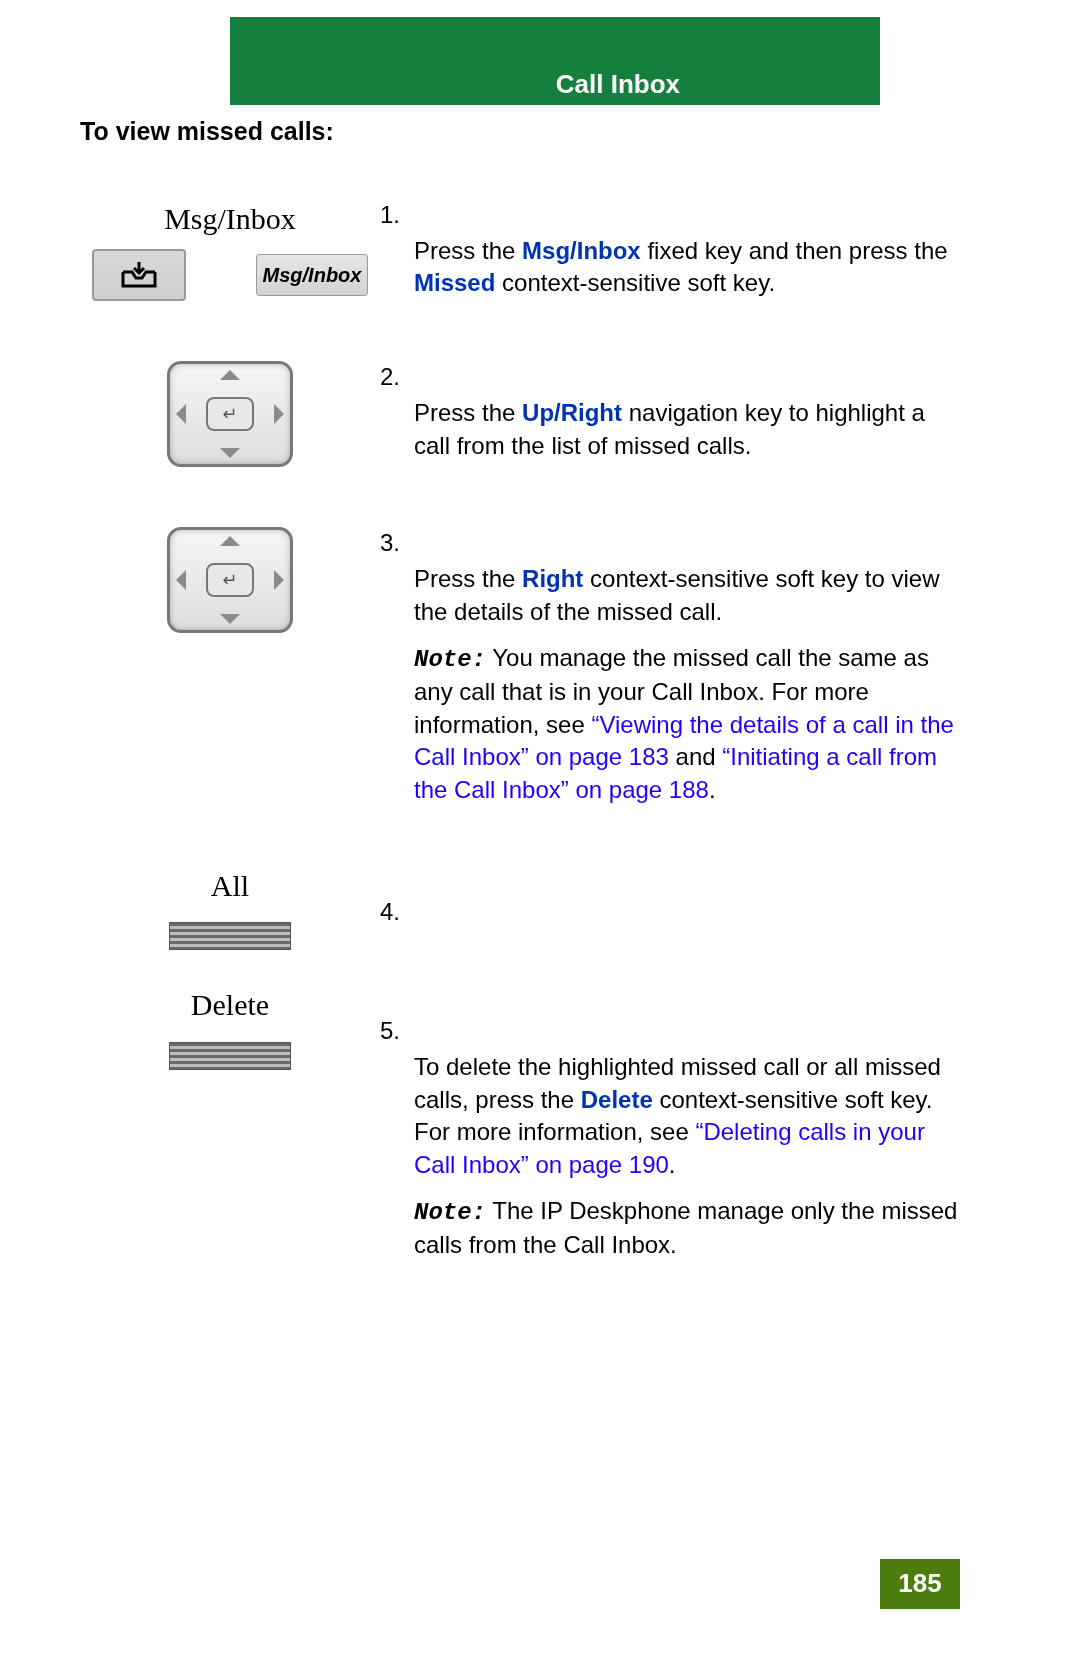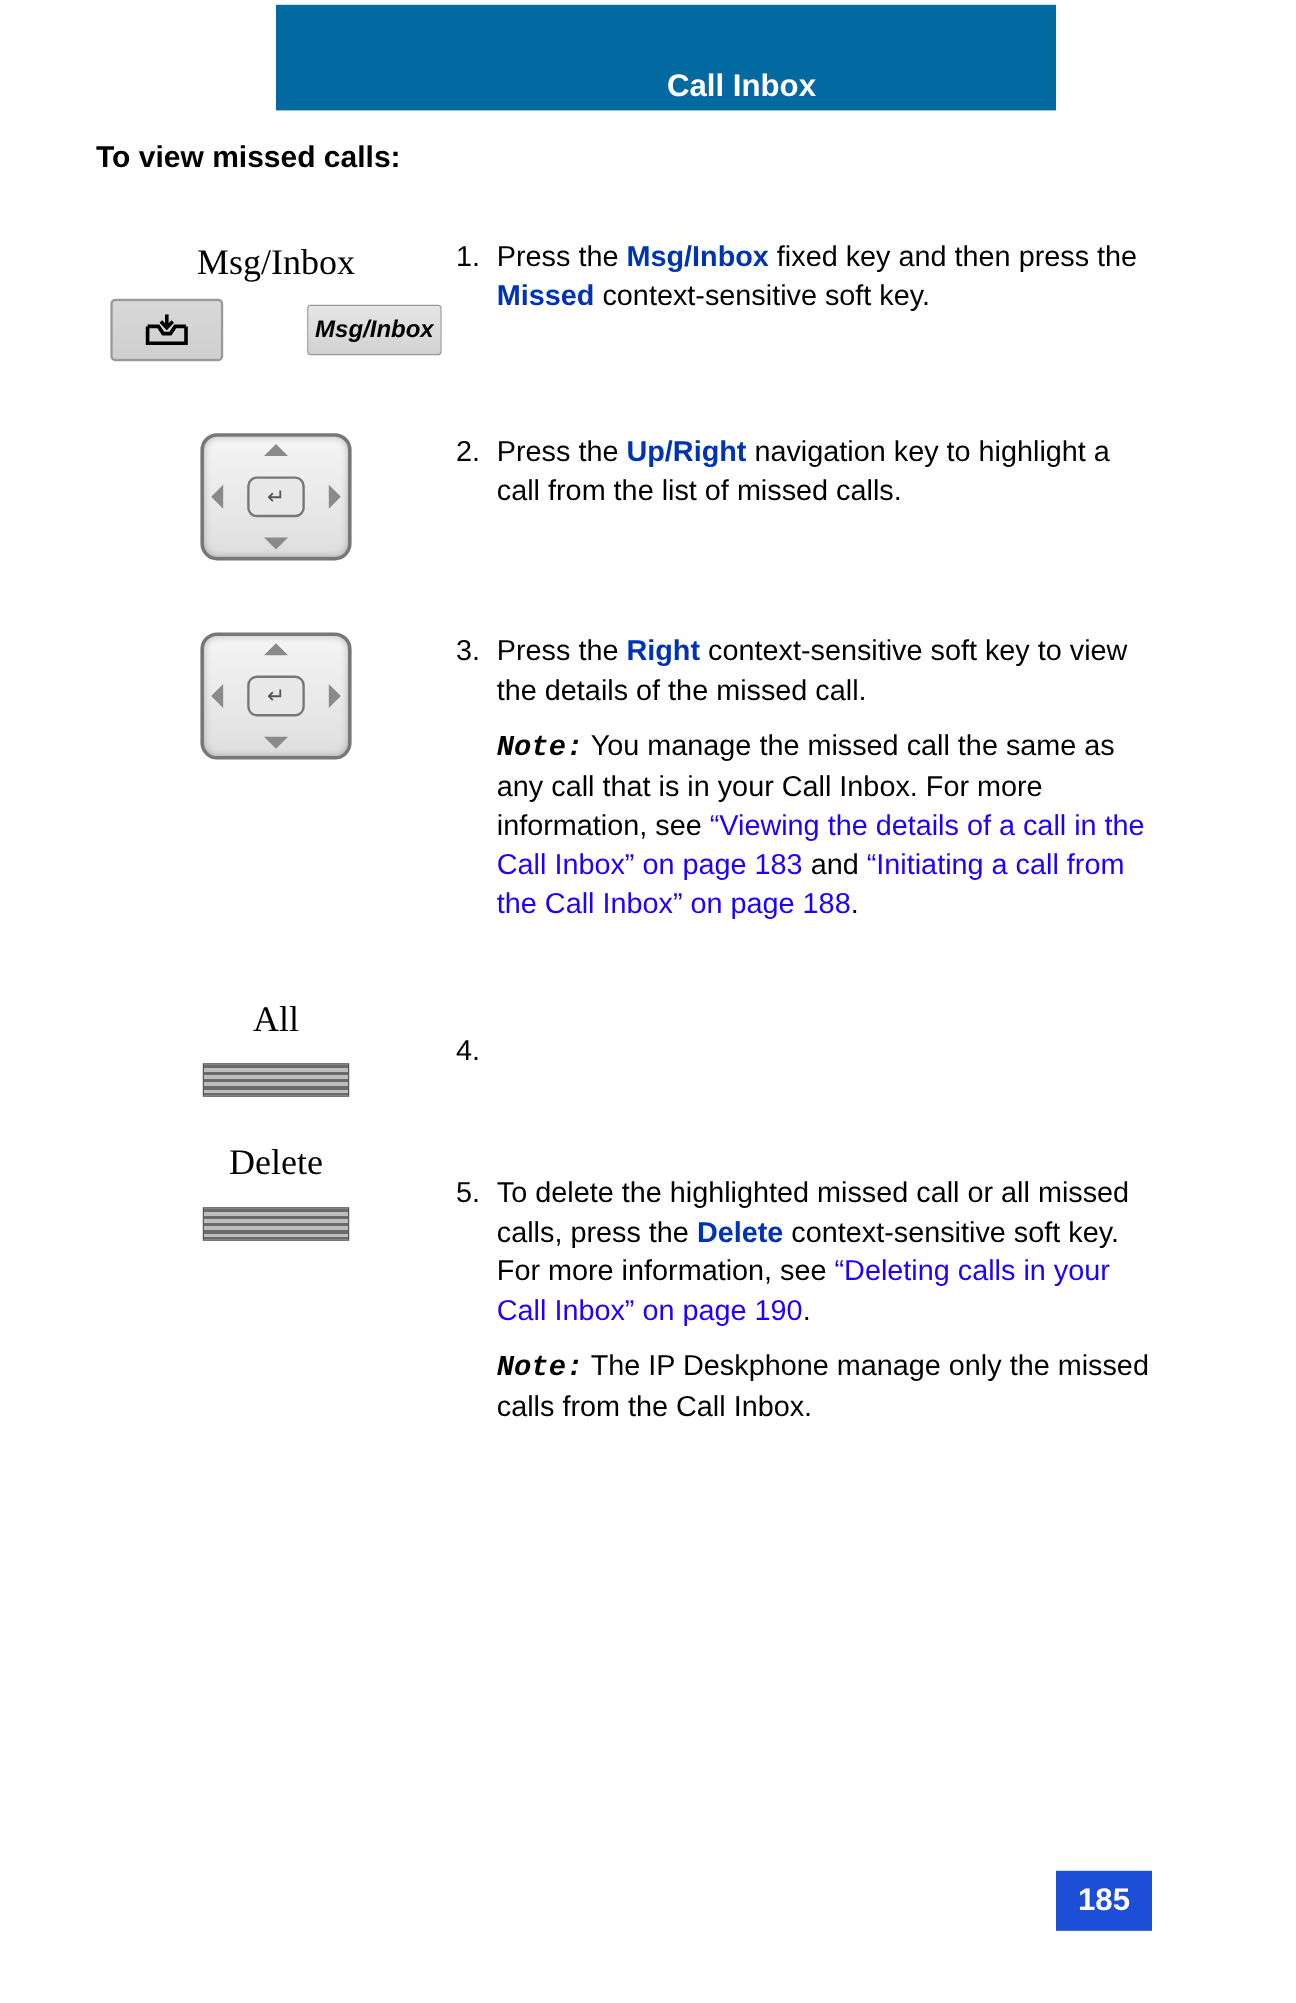--- a/index.html
+++ b/index.html
@@ -10,24 +10,24 @@
     width: 1080px;
     height: 1669px;
     position: relative;
     font-size: 24px;
     color: #000;
     line-height: 1.35;
   }
   .topbar {
     position: absolute;
     left: 230px;
-    top: 4px;
+    top: 17px;
     width: 650px;
     height: 88px;
-    background: #0369a1;
+    background: #15803d;
   }
   .chapter {
     position: absolute;
     top: 50px;
     right: 200px;
     color: #fff;
     font-weight: bold;
     font-size: 26px;
   }
   .content {
@@ -59,20 +59,21 @@
   .rightcol {
     flex: 1;
     display: flex;
   }
   .stepnum {
     width: 34px;
     flex: 0 0 34px;
   }
   .steptext {
     flex: 1;
+    margin-top: 36px;
   }
   .bold-blue { color: #0033b3; font-weight: bold; }
   .link-blue { color: #1e00ff; }
   .note-label { font-style: italic; font-weight: bold; font-family: Liberation Mono, monospace; }
   .note-body { }
   .para { margin-top: 14px; }
 
   
   .msgkeys {
     display: flex;
@@ -169,21 +170,21 @@
       #bdbdbd 3px, #bdbdbd 6px
     );
   }
 
   .pagenum-box {
     position: absolute;
     bottom: 60px;
     right: 120px;
     width: 80px;
     height: 50px;
-    background: #1d4ed8;
+    background: #4d7c0f;
     color: #fff;
     font-weight: bold;
     font-size: 26px;
     display: flex;
     align-items: center;
     justify-content: center;
     margin-top: 44px;
   }
 </style>
 </head>

